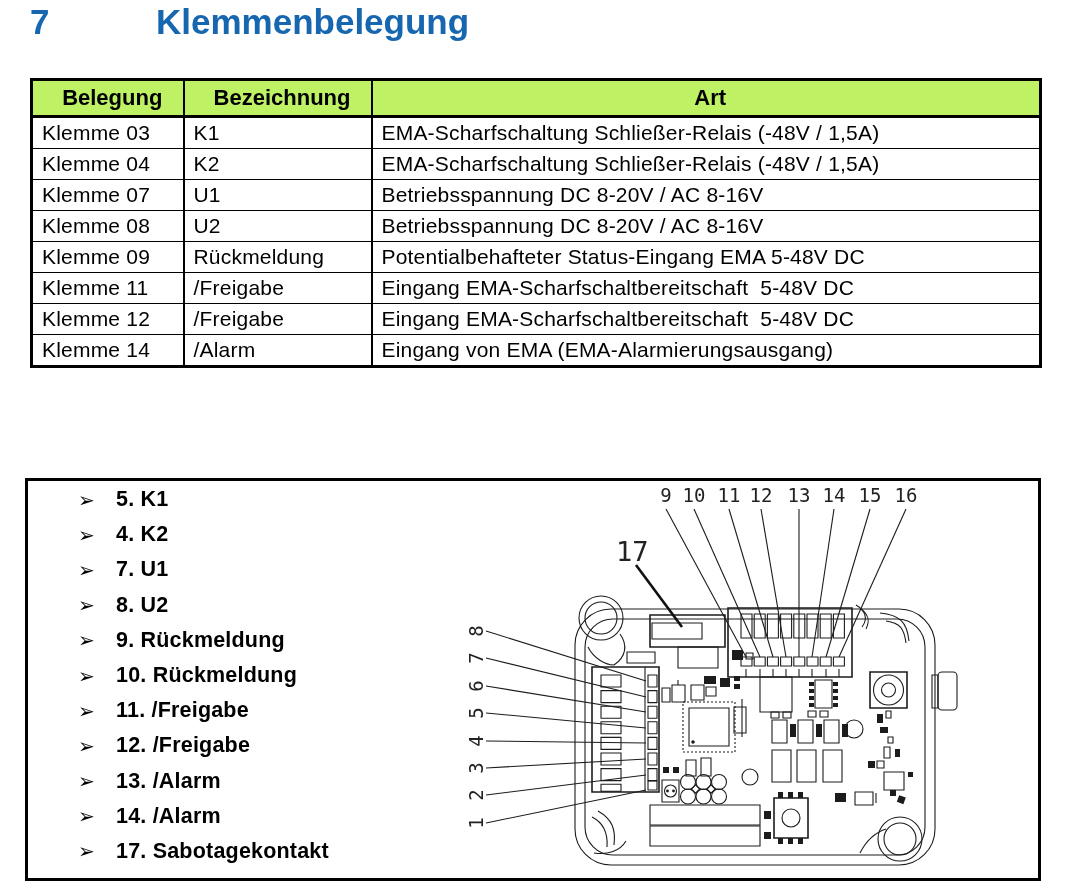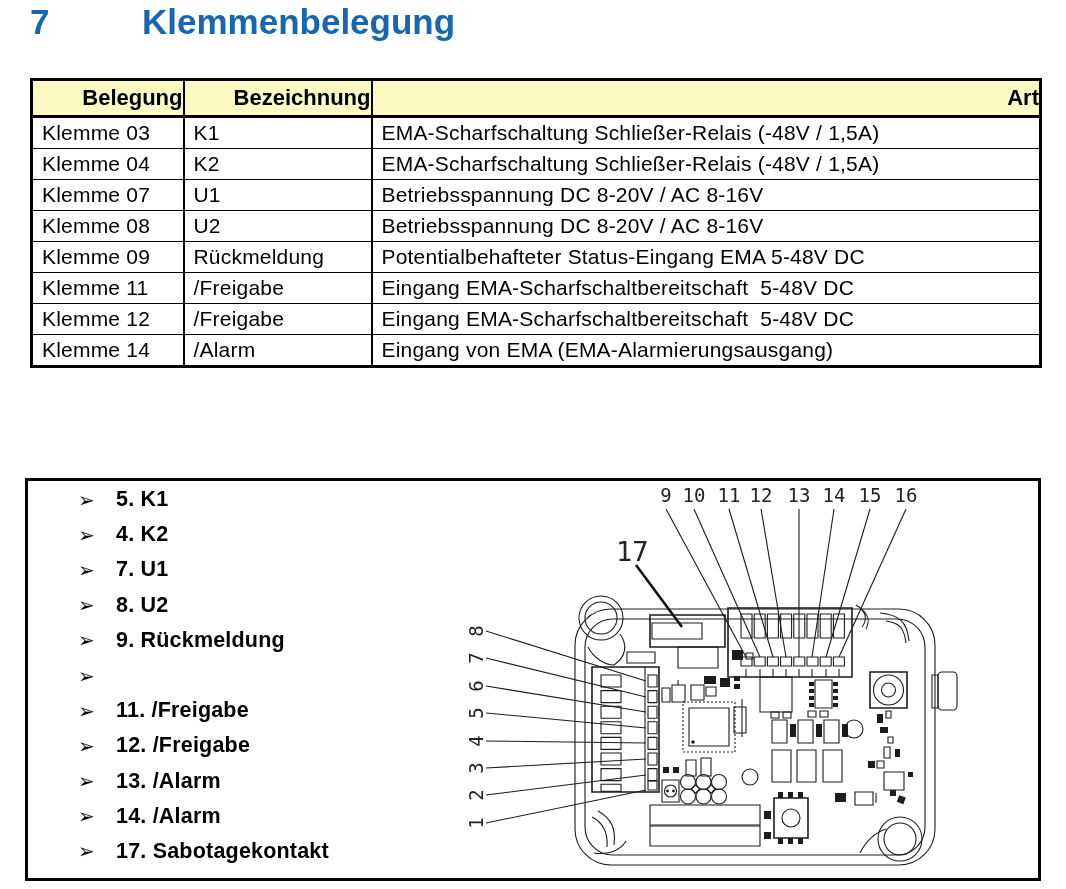--- a/index.html
+++ b/index.html
@@ -2,26 +2,26 @@
 <html><head>
 <meta charset="utf-8">
 <style>
   html,body{margin:0;padding:0;background:#fff;}
   .page{position:relative;width:1066px;height:889px;background:#fff;overflow:hidden;
         font-family:"Liberation Sans",sans-serif;color:#000;}
 
   
   .heading{position:absolute;left:0;top:2px;width:1066px;height:48px;}
   .h-num{position:absolute;left:30px;top:0;font-size:35px;font-weight:bold;color:#1766b0;}
-  .h-title{position:absolute;left:142px;top:0;font-size:35px;font-weight:bold;color:#1766b0;}
+  .h-title{position:absolute;left:156px;top:0;font-size:35px;font-weight:bold;color:#1766b0;}
 
   
   .doc-table{position:absolute;left:30px;top:78px;width:1012px;border-collapse:collapse;
              table-layout:fixed;border:3px solid #000;}
-  .doc-table th{background:#fef9c3;height:34px;font-size:22px;font-weight:bold;text-align:right;
+  .doc-table th{background:#bef264;height:34px;font-size:22px;font-weight:bold;text-align:center;
                 padding:0 0 0 9px;border-left:2px solid #000;border-bottom:3px solid #000;white-space:pre;}
   .doc-table th:first-child{border-left:none;}
   .doc-table td{height:30px;font-size:21px;font-weight:400;padding:0 7px 0 9px;vertical-align:middle;
                 border-left:2px solid #000;border-top:1.5px solid #000;white-space:pre;
                 letter-spacing:.2px;}
   .doc-table td:first-child{border-left:none;}
 
   
   .figure-box{position:absolute;left:25px;top:478px;width:1010px;height:397px;
               border:3px solid #000;background:#fff;}
@@ -125,20 +125,21 @@
       <li>
           <span class="arrow">➢</span>
           <span class="txt">8. U2</span>
         </li>
       <li>
           <span class="arrow">➢</span>
           <span class="txt">9. Rückmeldung</span>
         </li>
       <li>
           <span class="arrow">➢</span>
+          <span class="txt">10. Rückmeldung</span>
         </li>
       <li>
           <span class="arrow">➢</span>
           <span class="txt">11. /Freigabe</span>
         </li>
       <li>
           <span class="arrow">➢</span>
           <span class="txt">12. /Freigabe</span>
         </li>
       <li>

